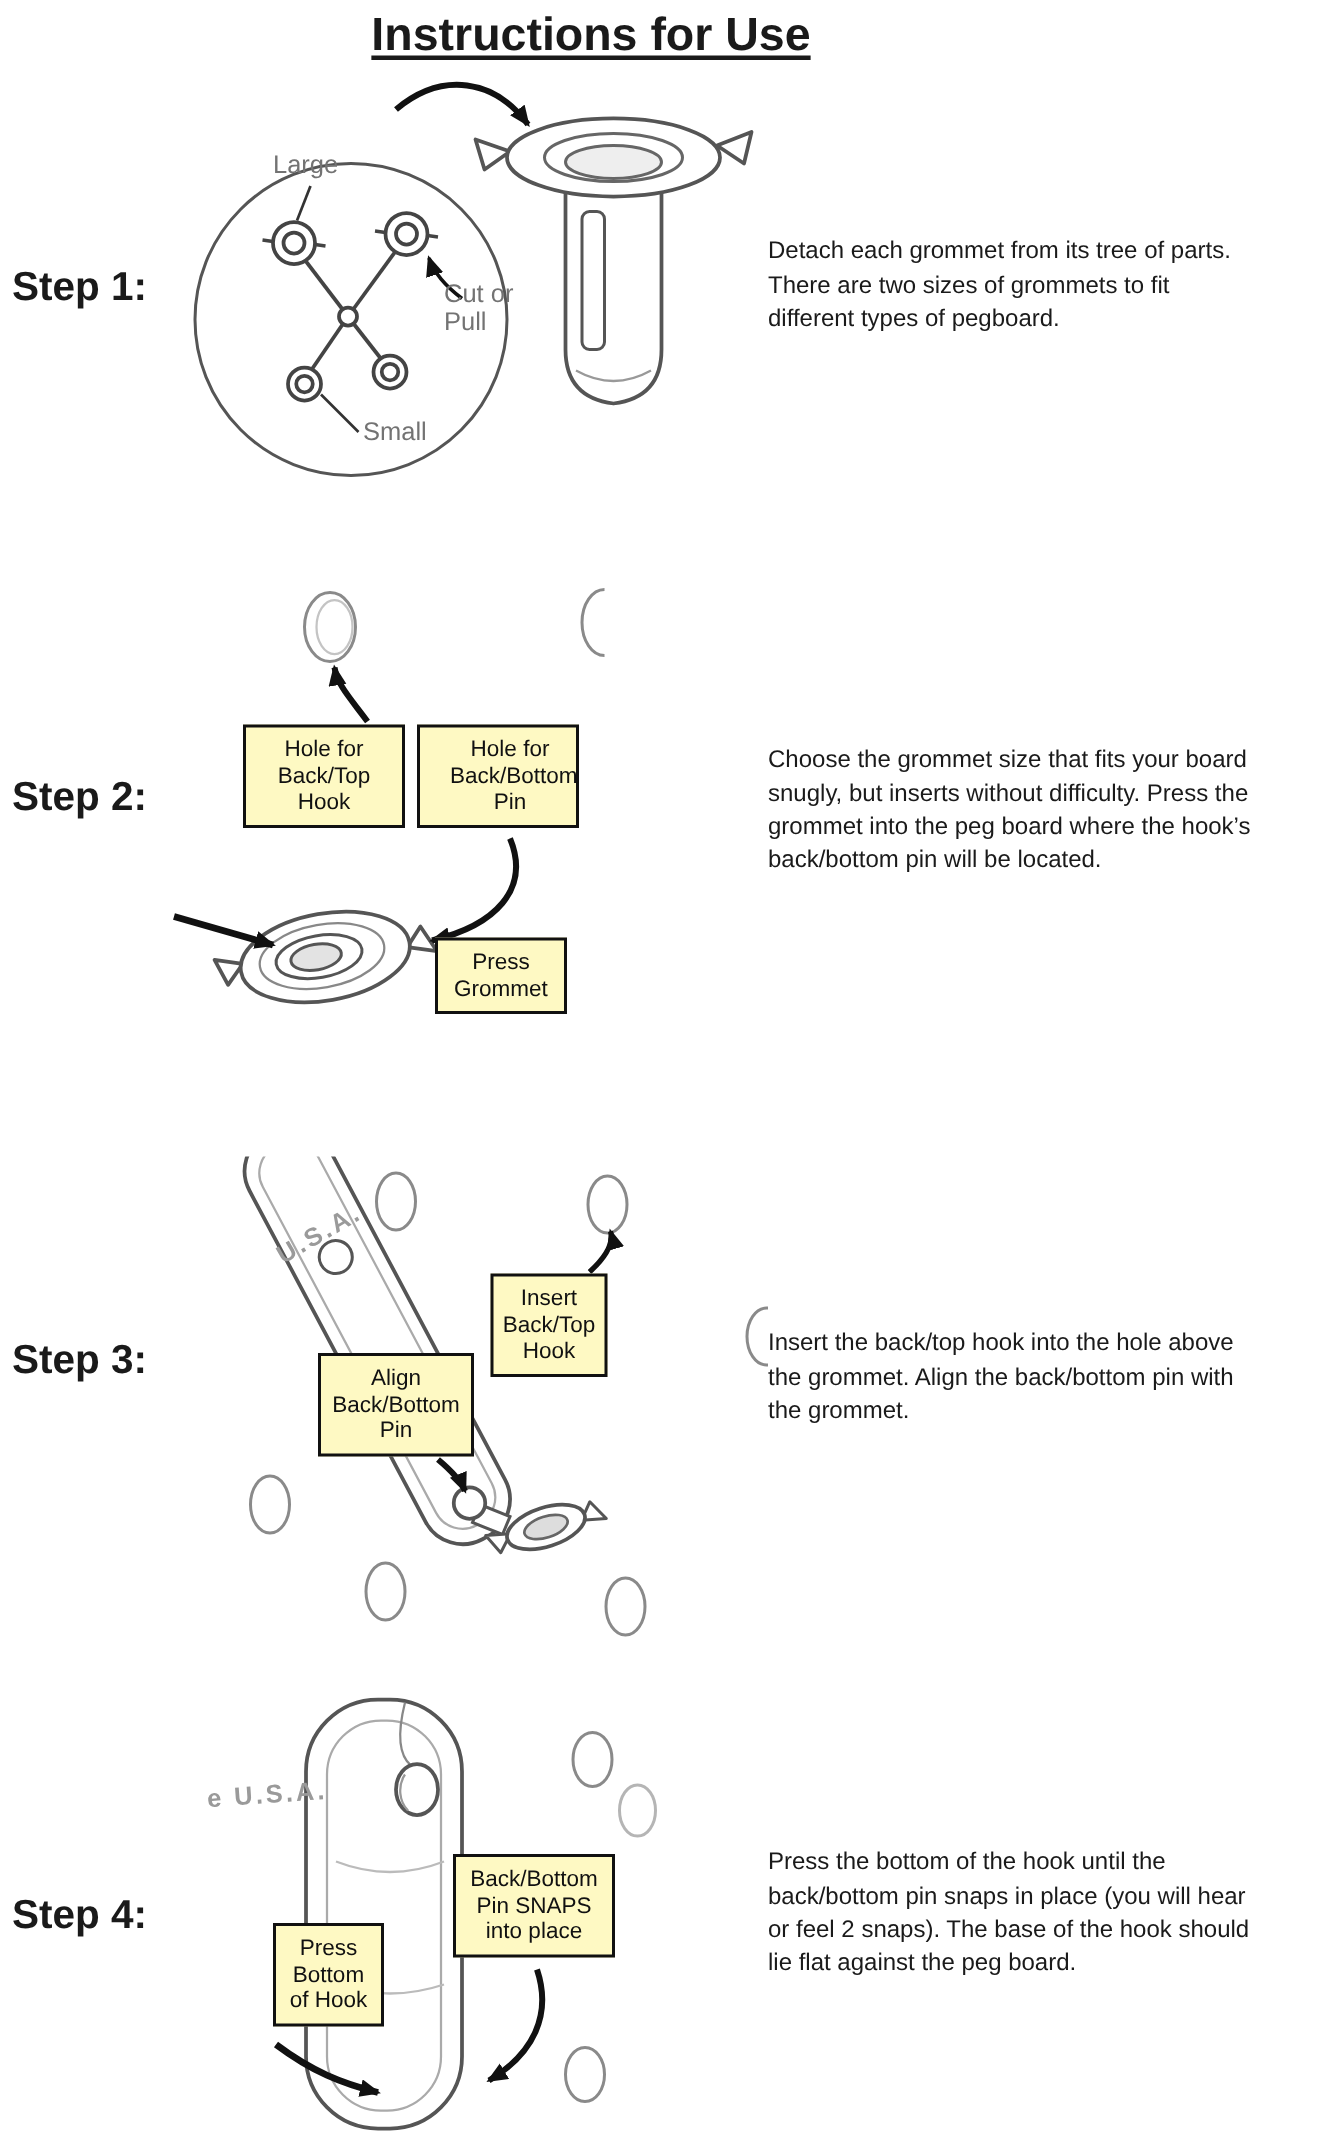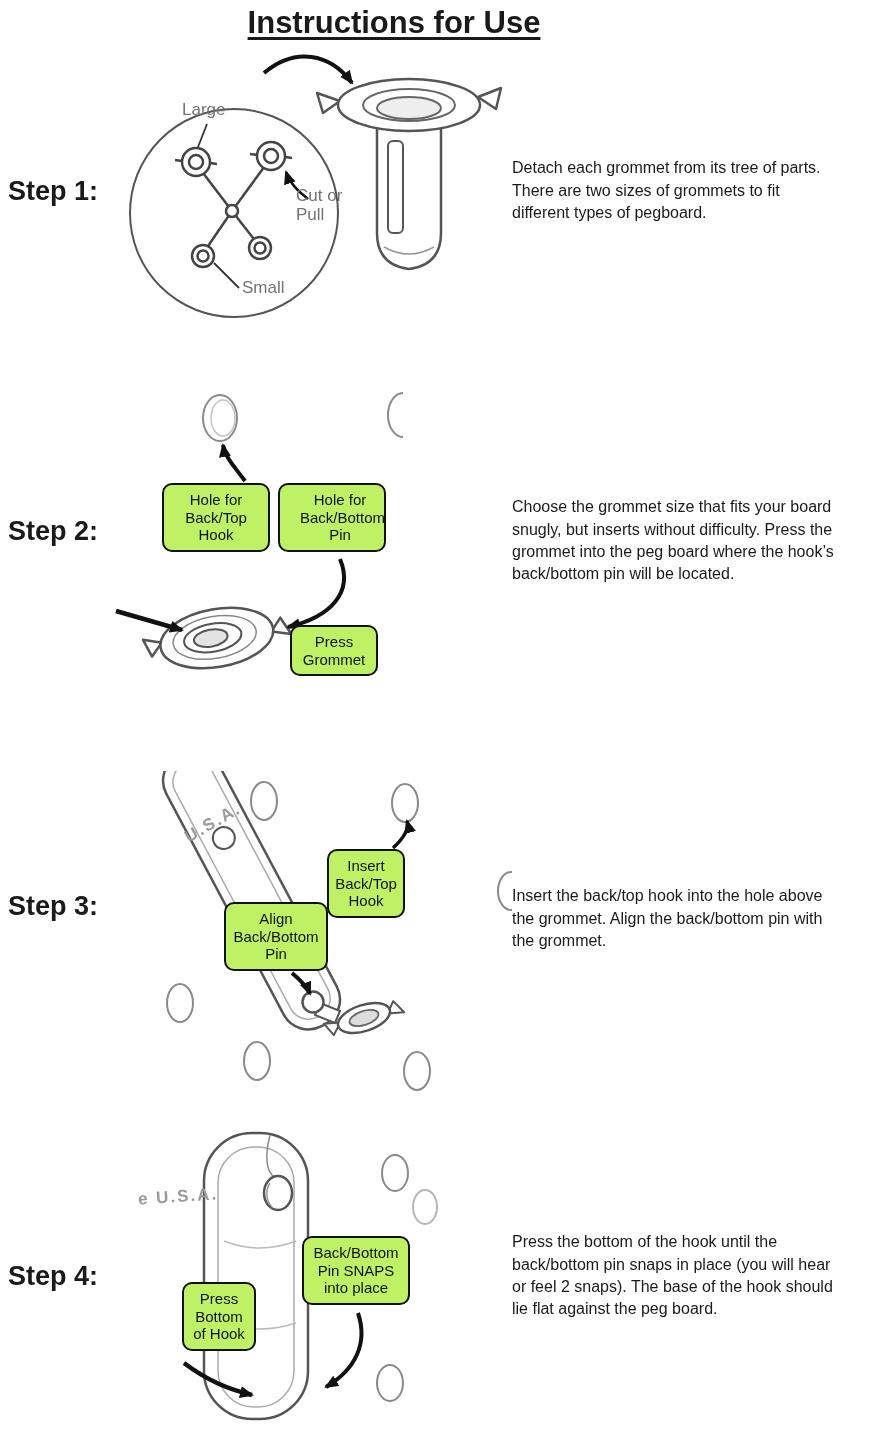--- a/index.html
+++ b/index.html
@@ -10,21 +10,21 @@
            text-decoration:underline; text-decoration-thickness:3px; text-underline-offset:4px; }
   .step-row { display:grid; grid-template-columns:112px 400px 1fr; align-items:center; }
   .row-1 { height:330px; }
   .row-2 { height:400px; }
   .row-3 { height:360px; }
   .row-4 { height:290px; }
   .step-label { font-size:27px; font-weight:bold; padding-left:8px; }
   .illustration { position:relative; height:100%; width:400px; }
   .illustration svg { position:absolute; left:0; top:0; }
   .step-text { font-size:16px; line-height:1.4; width:324px; }
-  .callout-box { position:absolute; border:2px solid #111; border-radius:10px; background:#bef264;
+  .callout-box { position:absolute; border:2px solid #111; border-radius:0; background:#fef9c3;
                  text-align:center; font-size:15px; line-height:1.18; padding:6px 4px; color:#111; }
   .plain-label { position:absolute; font-size:17px; color:#737373; text-align:left; line-height:1.1; }
   .usa-label { position:absolute; color:#9a9a9a; font-weight:bold; letter-spacing:2px;
                font-size:17px; white-space:nowrap; }
 </style>
 </head>
 <body>
 
 <div class="page">
 
@@ -145,21 +145,21 @@
             <path d="M 276 250 L 292 254 L 285 240 Z" fill="#fff" stroke="#555" stroke-width="2" stroke-linejoin="round"></path>
             <ellipse cx="252" cy="247" rx="27" ry="13" fill="#fff" stroke="#555" stroke-width="2.5"></ellipse>
             <ellipse cx="252" cy="247" rx="15" ry="7" fill="#ddd" stroke="#666" stroke-width="1.8"></ellipse>
           </g>
         </g>
         <path d="M 281 77 C 293 66 297 57 295 50" fill="none" stroke="#111" stroke-width="3.5" marker-end="url(#ah3)"></path>
         <path d="M 180 202 C 192 212 196 218 198 223" fill="none" stroke="#111" stroke-width="4" marker-end="url(#ah3)"></path>
       </svg>
       <div class="usa-label" style="left:70px; top:42px; transform:rotate(-30deg);">U.S.A.</div>
       <div class="callout-box" style="left:215px; top:78px; width:78px;">Insert Back/Top Hook</div>
-      <div class="callout-box" style="left:112px; top:131px; width:104px;">Align Back/Bottom Pin</div>
+      <div class="callout-box" style="left:100px; top:131px; width:104px;">Align Back/Bottom Pin</div>
     </div>
     <div class="step-text" style="transform:translateY(-32px)">Insert the back/top hook into the hole above the grommet. Align the back/bottom pin with the grommet.</div>
   </section>
 
   <section class="step-row row-4">
     <div class="step-label">Step 4:</div>
     <div class="illustration">
       <svg width="400" height="290" viewBox="0 0 400 290">
         <defs>
           <marker id="ah4" markerUnits="userSpaceOnUse" markerWidth="16" markerHeight="14" refX="12" refY="6" orient="auto">

